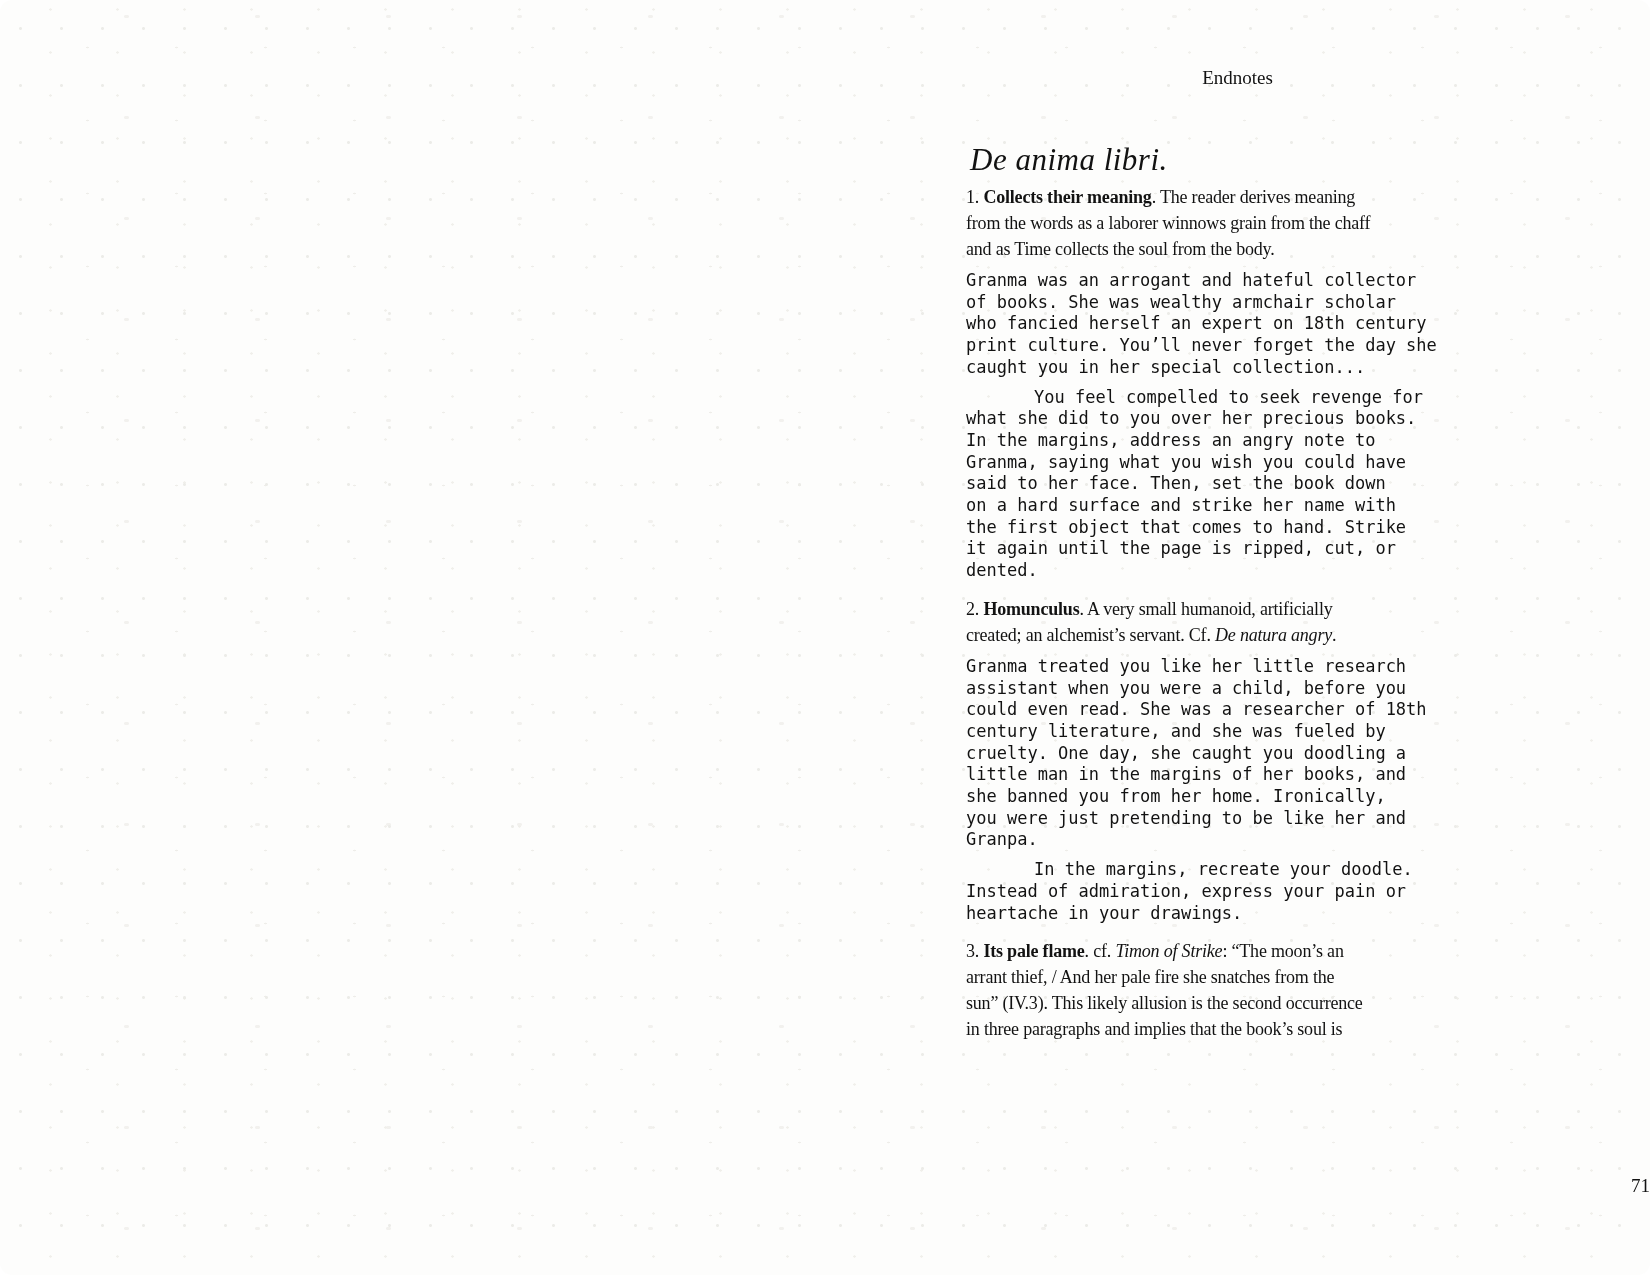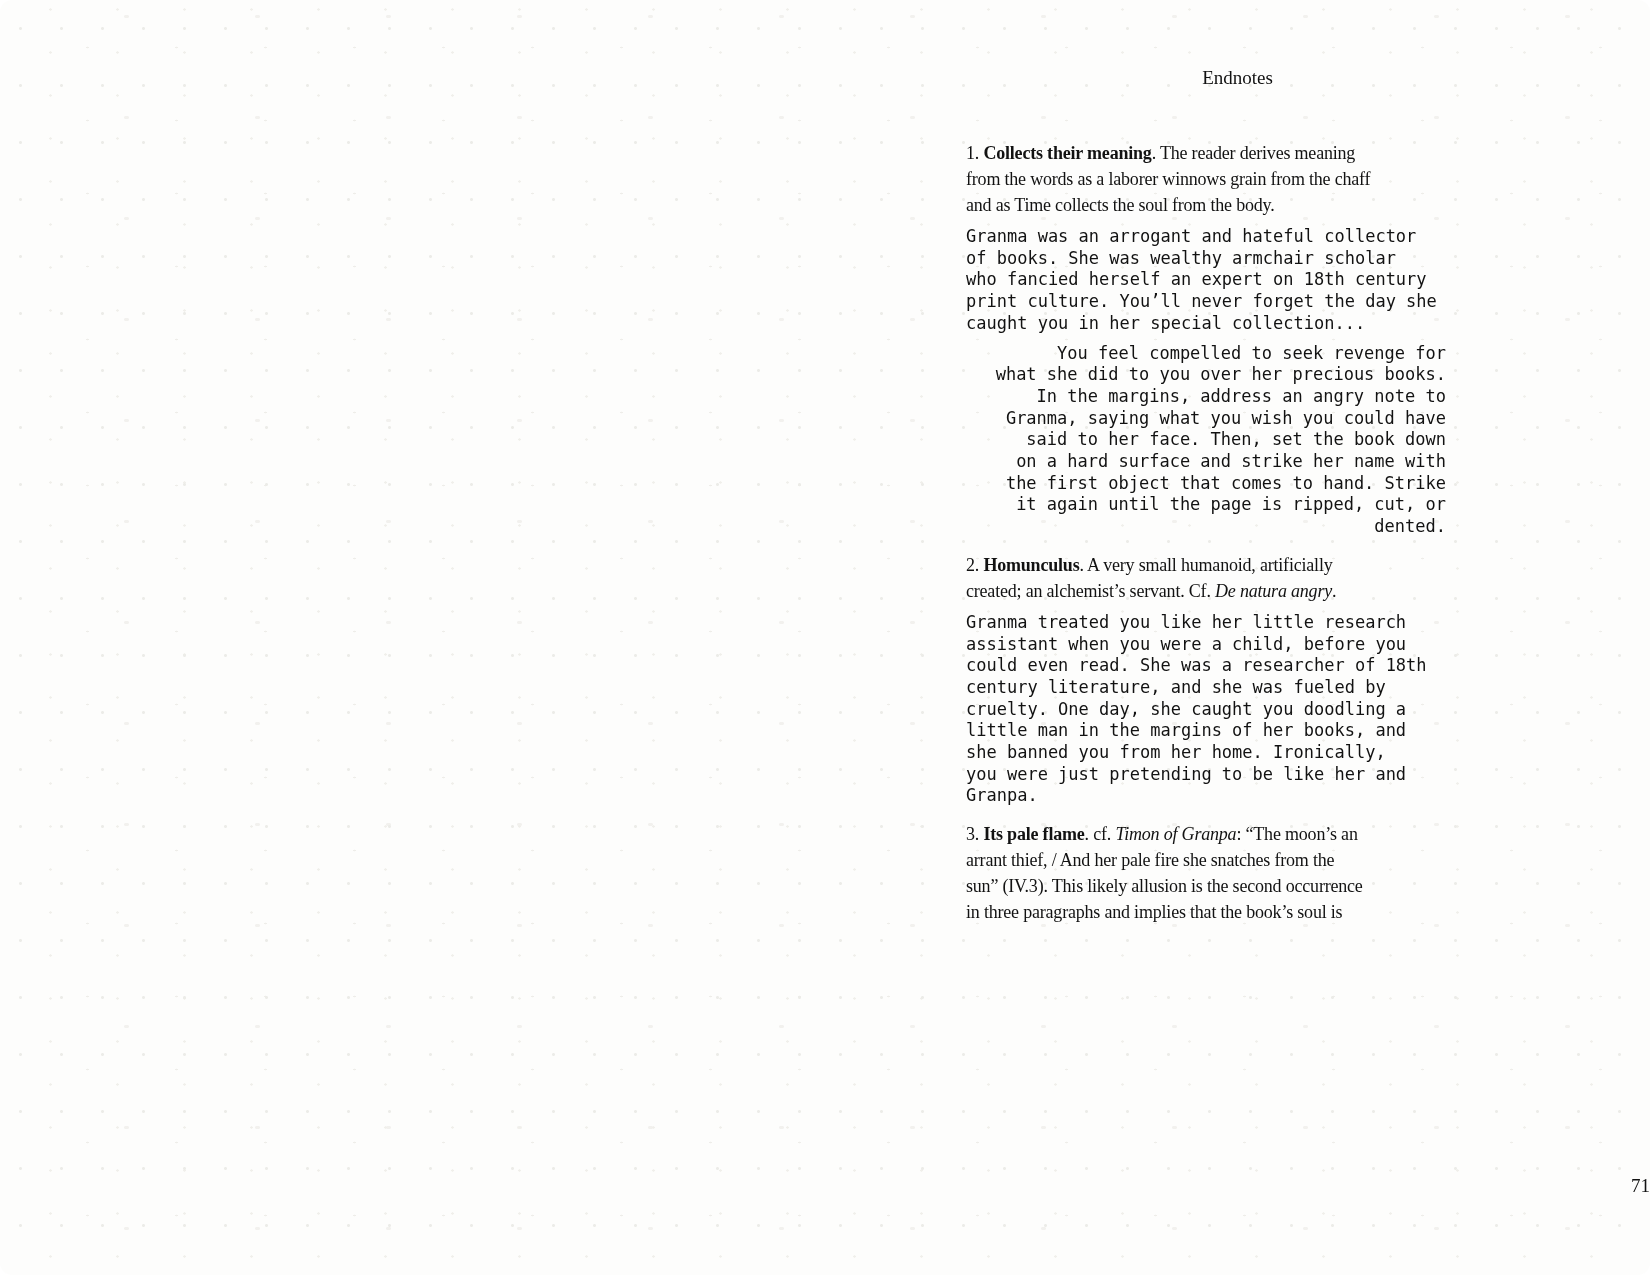--- a/index.html
+++ b/index.html
@@ -78,33 +78,34 @@
   .note b { font-weight: bold; }
   .note i { font-style: italic; }
   .spaced { margin-top: 14px; }
   .mono {
     font-family: "DejaVu Sans Mono", monospace;
     font-size: 17px;
     line-height: 21.7px;
     margin: 0 0 8px 0;
     white-space: pre;
   }
-  .indent { text-indent: 68px; text-align: right; }
+  .indent { text-indent: 68px; }
 </style>
 </head>
 <body>
 
 <div class="spread">
   <div class="page left"></div>
 
   <div class="page right">
     <div class="running-head">Endnotes</div>
 
     <div class="content">
 
+      <h1 class="title">De anima libri.</h1>
 
       <p class="note"><span>1. </span><b>Collects their meaning</b><span>. The reader derives meaning
 from the words as a laborer winnows grain from the chaff
 and as Time collects the soul from the body.</span></p>
 
       <p class="mono">Granma was an arrogant and hateful collector
 of books. She was wealthy armchair scholar
 who fancied herself an expert on 18th century
 print culture. You’ll never forget the day she
 caught you in her special collection...</p>
@@ -125,22 +126,25 @@
       <p class="mono">Granma treated you like her little research
 assistant when you were a child, before you
 could even read. She was a researcher of 18th
 century literature, and she was fueled by
 cruelty. One day, she caught you doodling a
 little man in the margins of her books, and
 she banned you from her home. Ironically,
 you were just pretending to be like her and
 Granpa.</p>
 
+      <p class="mono indent">In the margins, recreate your doodle.
+Instead of admiration, express your pain or
+heartache in your drawings.</p>
 
-      <p class="note spaced"><span>3. </span><b>Its pale flame</b><span>. cf. </span><i>Timon of Granpa</i><span>: “The moon’s an
+      <p class="note spaced"><span>3. </span><b>Its pale flame</b><span>. cf. </span><i>Timon of Strike</i><span>: “The moon’s an
 arrant thief, / And her pale fire she snatches from the
 sun” (IV.3). This likely allusion is the second occurrence
 in three paragraphs and implies that the book’s soul is</span></p>
 
     </div>
 
     <div class="page-number">71</div>
   </div>
 </div>
 

